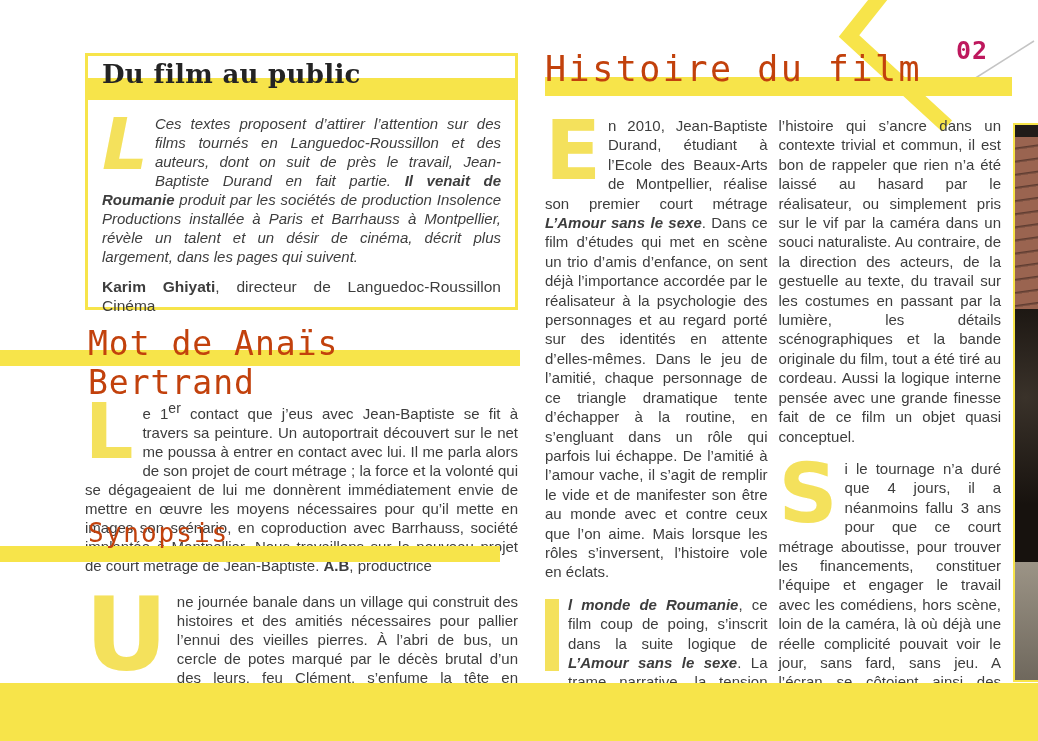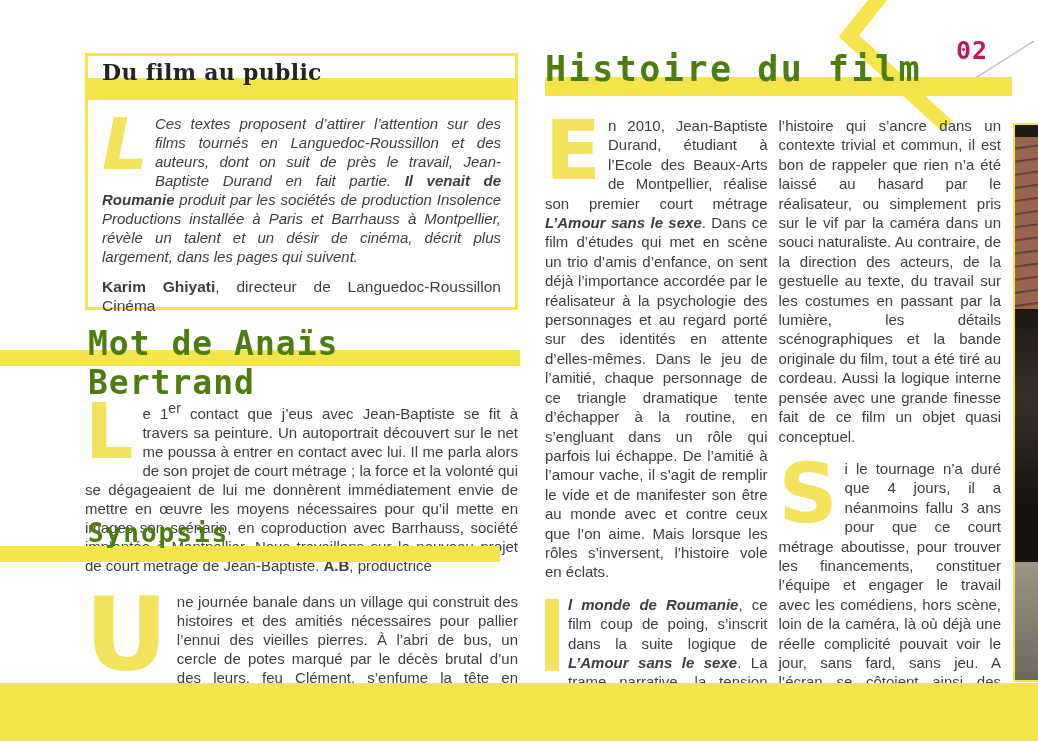--- a/index.html
+++ b/index.html
@@ -33,21 +33,21 @@
     position:absolute;left:85px;top:53px;width:433px;height:257px;z-index:1;
     border:3px solid var(--yellow);
     padding:2px 14px 0 14px;
     background:#fff;
   }
   .box-heading{position:relative;height:45px;margin-top:1px;}
   .box-heading .band{position:absolute;left:-14px;right:-14px;top:19px;height:22px;background:var(--yellow);}
   .box-heading .txt{
     position:relative;z-index:1;
     font-family:"DejaVu Serif",serif;font-weight:bold;
-    font-size:22px;color:var(--head);letter-spacing:0.3px;
+    font-size:26px;color:var(--head);letter-spacing:0.3px;
   }
   .info-box p{margin:0;text-align:justify;font-size:15px;line-height:19px;}
   .intro{font-style:italic;margin-top:9px !important;}
   .box-body{font-style:italic;margin-top:10px !important;}
   .signature{margin-top:11px !important;font-size:15.5px !important;}
 
   
   .dc{
     float:left;color:var(--dc-yellow);
     font-family:"DejaVu Sans",sans-serif;font-weight:bold;
@@ -56,21 +56,21 @@
   .dc-mot{font-size:76px;line-height:60px;height:62px;margin:3px 9px 0 0;}
   .dc-syn{font-size:102px;line-height:80px;height:84px;margin:3px 9px 0 0;}
   .dc-hist{font-size:82px;line-height:64px;height:68px;margin:3px 7px 0 0;}
   .dc-bar{width:14px;height:72px;background:var(--dc-yellow);margin:4px 9px 2px 0;color:transparent;overflow:hidden;font-size:8px;}
 
   
   .strip-head{position:absolute;z-index:1;}
   .strip-head .band{position:absolute;background:var(--yellow);}
   .strip-head .txt{
     position:absolute;z-index:1;
-    font-family:"DejaVu Sans Mono",monospace;font-weight:bold;color:#4d7c0f;
+    font-family:"DejaVu Sans Mono",monospace;font-weight:normal;color:#c2410c;
   }
   #mot-head{left:0;top:327px;width:520px;height:44px;padding-left:40px;}
   #mot-head .band{left:0;top:23px;width:520px;height:16px;}
   #mot-head .txt{left:88px;top:-3px;font-size:33px;letter-spacing:1px;}
 
   #syn-head{left:0;top:521px;width:500px;height:46px;}
   #syn-head .band{left:0;top:25px;width:500px;height:16px;}
   #syn-head .txt{left:88px;top:-3px;font-size:26px;letter-spacing:2px;}
 
   #hist-head{left:545px;top:53px;width:467px;height:46px;}

